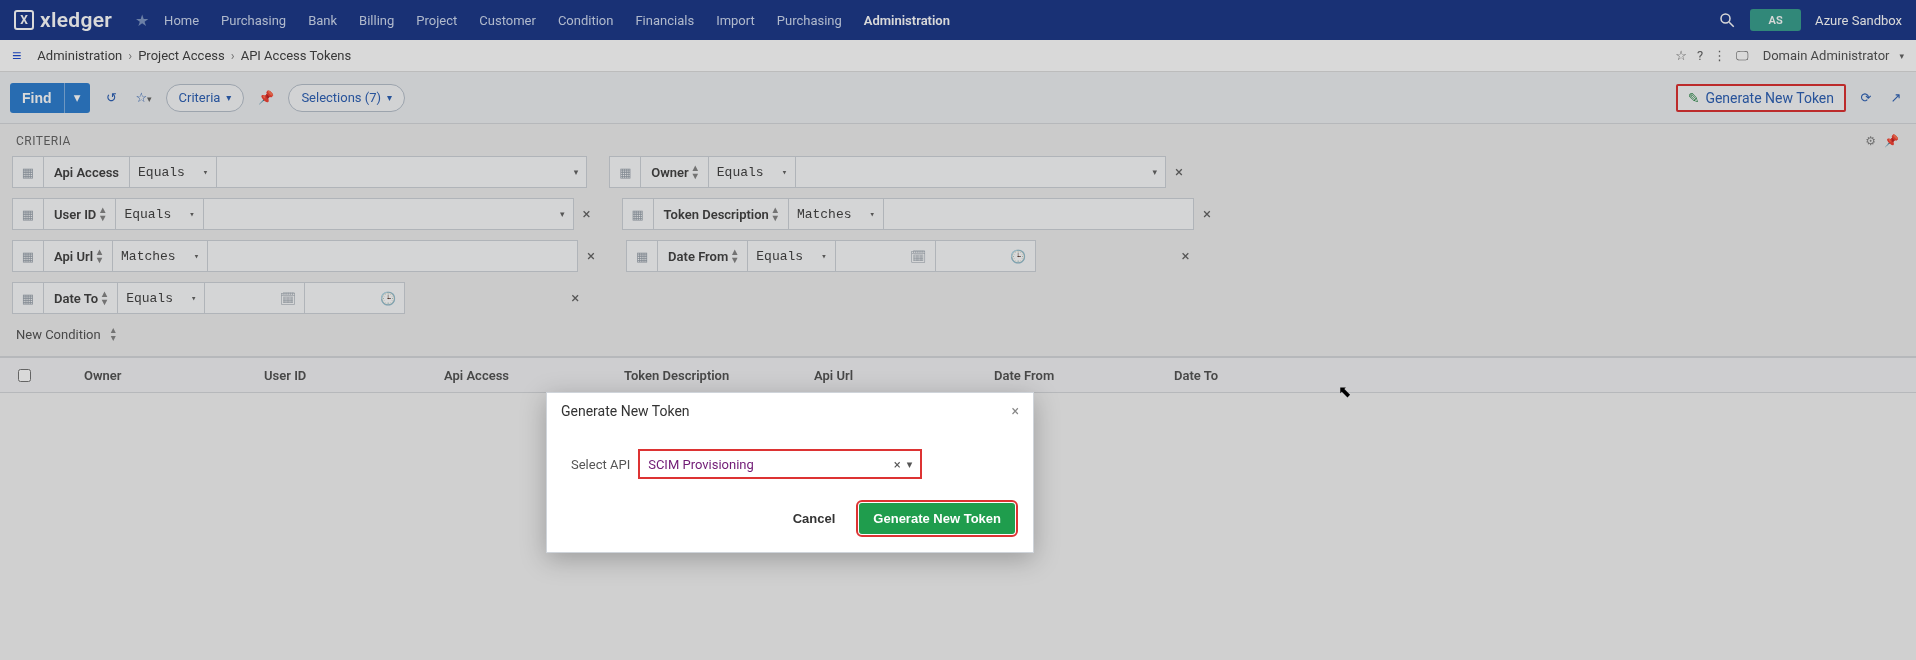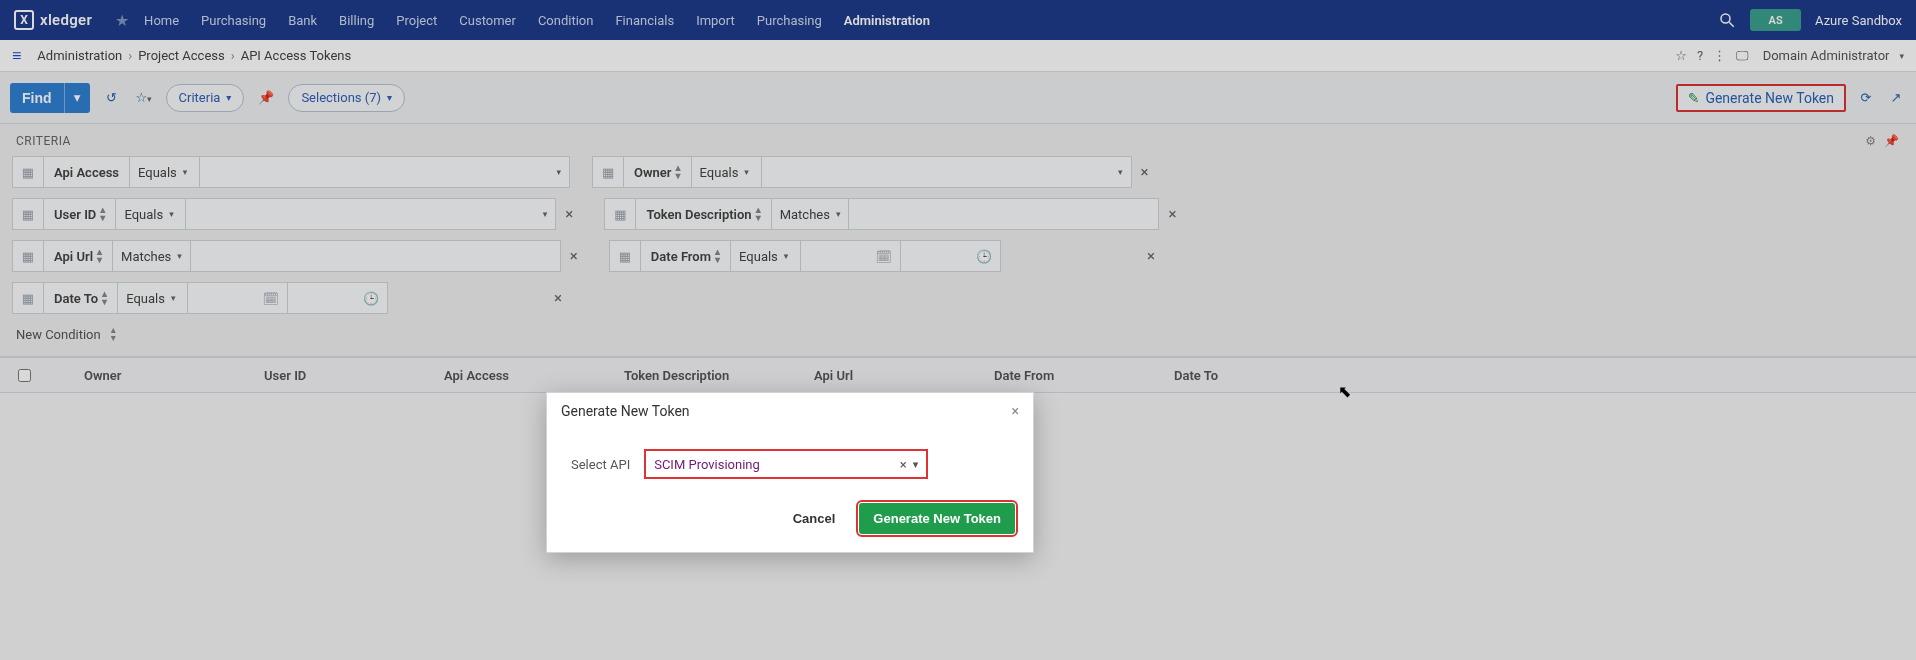--- a/index.html
+++ b/index.html
@@ -3,21 +3,21 @@
 <meta charset="utf-8">
 <style>
   * { box-sizing: border-box; }
   html, body { margin:0; padding:0; font-family: -apple-system, "Segoe UI", Roboto, Arial, sans-serif; font-size:13px; color:#333; }
   body { width:1916px; height:660px; position:relative; background:#f5f5f5; overflow:hidden; }
 
   
   .topnav { height:40px; background:#1e3a8a; display:flex; align-items:center; padding:0 14px; color:#d8e2f3; }
   .brand { display:flex; align-items:center; gap:6px; margin-right:16px; }
   .brand-logo { width:20px; height:20px; border:2px solid #fff; border-radius:3px; color:#fff; display:flex; align-items:center; justify-content:center; font-weight:700; font-size:12px; }
-  .brand-text { color:#fff; font-weight:600; font-size:15px; letter-spacing:.3px; }
+  .brand-text { color:#fff; font-weight:600; font-size:21px; letter-spacing:.3px; }
   .nav-star { width:28px; text-align:center; color:#7f97c4; font-size:16px; }
   .nav-items { display:flex; gap:22px; margin-left:8px; }
   .nav-item { color:#cfdaf0; cursor:pointer; }
   .nav-item.active { color:#fff; font-weight:600; }
   .nav-right { margin-left:auto; display:flex; align-items:center; gap:14px; }
   .search-ico { width:18px; height:18px; }
   .avatar { background:#3aa08f; color:#fff; width:51px; height:22px; border-radius:3px; display:flex; align-items:center; justify-content:center; font-size:11px; font-weight:600; }
   .acct-name { color:#fff; }
 
   
@@ -44,21 +44,21 @@
   .criteria-panel { background:#efefef; padding:8px 12px 14px; border-bottom:1px solid #d6d9dc; }
   .criteria-head { display:flex; align-items:center; color:#666; font-size:12px; letter-spacing:.5px; padding:2px 4px 8px; }
   .criteria-head .right { margin-left:auto; display:flex; gap:8px; color:#888; }
   .criteria-rows { display:flex; flex-direction:column; gap:10px; }
   .row { display:flex; gap:22px; }
   .cond { display:flex; align-items:center; height:32px; }
   .seg { border:1px solid #cfd4da; background:#fafbfc; height:32px; display:flex; align-items:center; padding:0 8px; color:#444; }
   .seg + .seg { border-left:none; }
   .seg.icon { width:32px; justify-content:center; color:#9aa3ad; }
   .seg.label { font-weight:600; min-width:60px; padding:0 10px; white-space:nowrap; }
-  .seg.op { min-width:70px; gap:6px; white-space:nowrap; }
+  .seg.op { min-width:70px; gap:18px; white-space:nowrap;font-family:Liberation Mono, monospace; }
   .seg.val { width:370px; justify-content:flex-end; color:#9aa3ad; }
   .seg.val.date { width:100px; }
   .chev-sm { font-size:9px; color:#666; }
   .x-close { width:26px; text-align:center; color:#666; font-size:15px; cursor:pointer; }
   .updn { font-size:10px; line-height:8px; color:#888; display:flex; flex-direction:column; margin-left:4px;}
   .new-cond { display:inline-flex; align-items:center; gap:6px; color:#555; margin:12px 4px 0; cursor:pointer; }
 
   
   .grid-head { height:36px; background:#f2f3f5; border-top:1px solid #d6d9dc; border-bottom:1px solid #d6d9dc; display:flex; align-items:center; padding:0 14px; color:#555; font-weight:600; gap:0; font-size:13px;}
   .gh-chk { width:60px; }
@@ -69,21 +69,21 @@
   .gh-desc  { width:190px; }
   .gh-url   { width:180px; }
   .gh-from  { width:180px; }
   .gh-to    { width:180px; }
 
   
   .modal-scrim { position:absolute; inset:0; background:rgba(0,0,0,.15); pointer-events:none; }
   .modal { position:absolute; left:546px; top:392px; width:488px; background:#fff; border:1px solid #cfd4da; box-shadow:0 6px 24px rgba(0,0,0,.25); }
   .modal-head { display:flex; align-items:center; padding:10px 14px; font-size:14px; color:#333; }
   .modal-head .mx { margin-left:auto; color:#888; cursor:pointer; }
-  .modal-body { padding:20px 24px 10px; display:flex; align-items:center; gap:14px; }
+  .modal-body { padding:20px 24px 10px; display:flex; align-items:center; gap:8px; }
   .modal-body .lbl { color:#555; }
   .select-box { flex:0 0 284px; height:30px; border:2px solid #d33; display:flex; align-items:center; padding:0 8px; background:#fff; }
   .select-box .val { flex:1; color:#701a75; }
   .select-box .sx { color:#555; margin-right:6px; cursor:pointer; }
   .select-box .sc { color:#555; cursor:pointer; font-size:11px;}
   .modal-foot { display:flex; justify-content:flex-end; gap:18px; padding:14px 18px 18px; align-items:center;}
   .btn-cancel { background:none; border:none; color:#333; font-weight:600; cursor:pointer; font-size:13px;}
   .btn-primary { background:#1f9d4d; color:#fff; border:none; padding:8px 14px; border-radius:3px; font-weight:600; cursor:pointer; outline:2px solid #d33; outline-offset:1px; font-size:13px;}
 
   .cursor { position:absolute; left:1338px; top:382px; font-size:16px; color:#000; pointer-events:none; }

